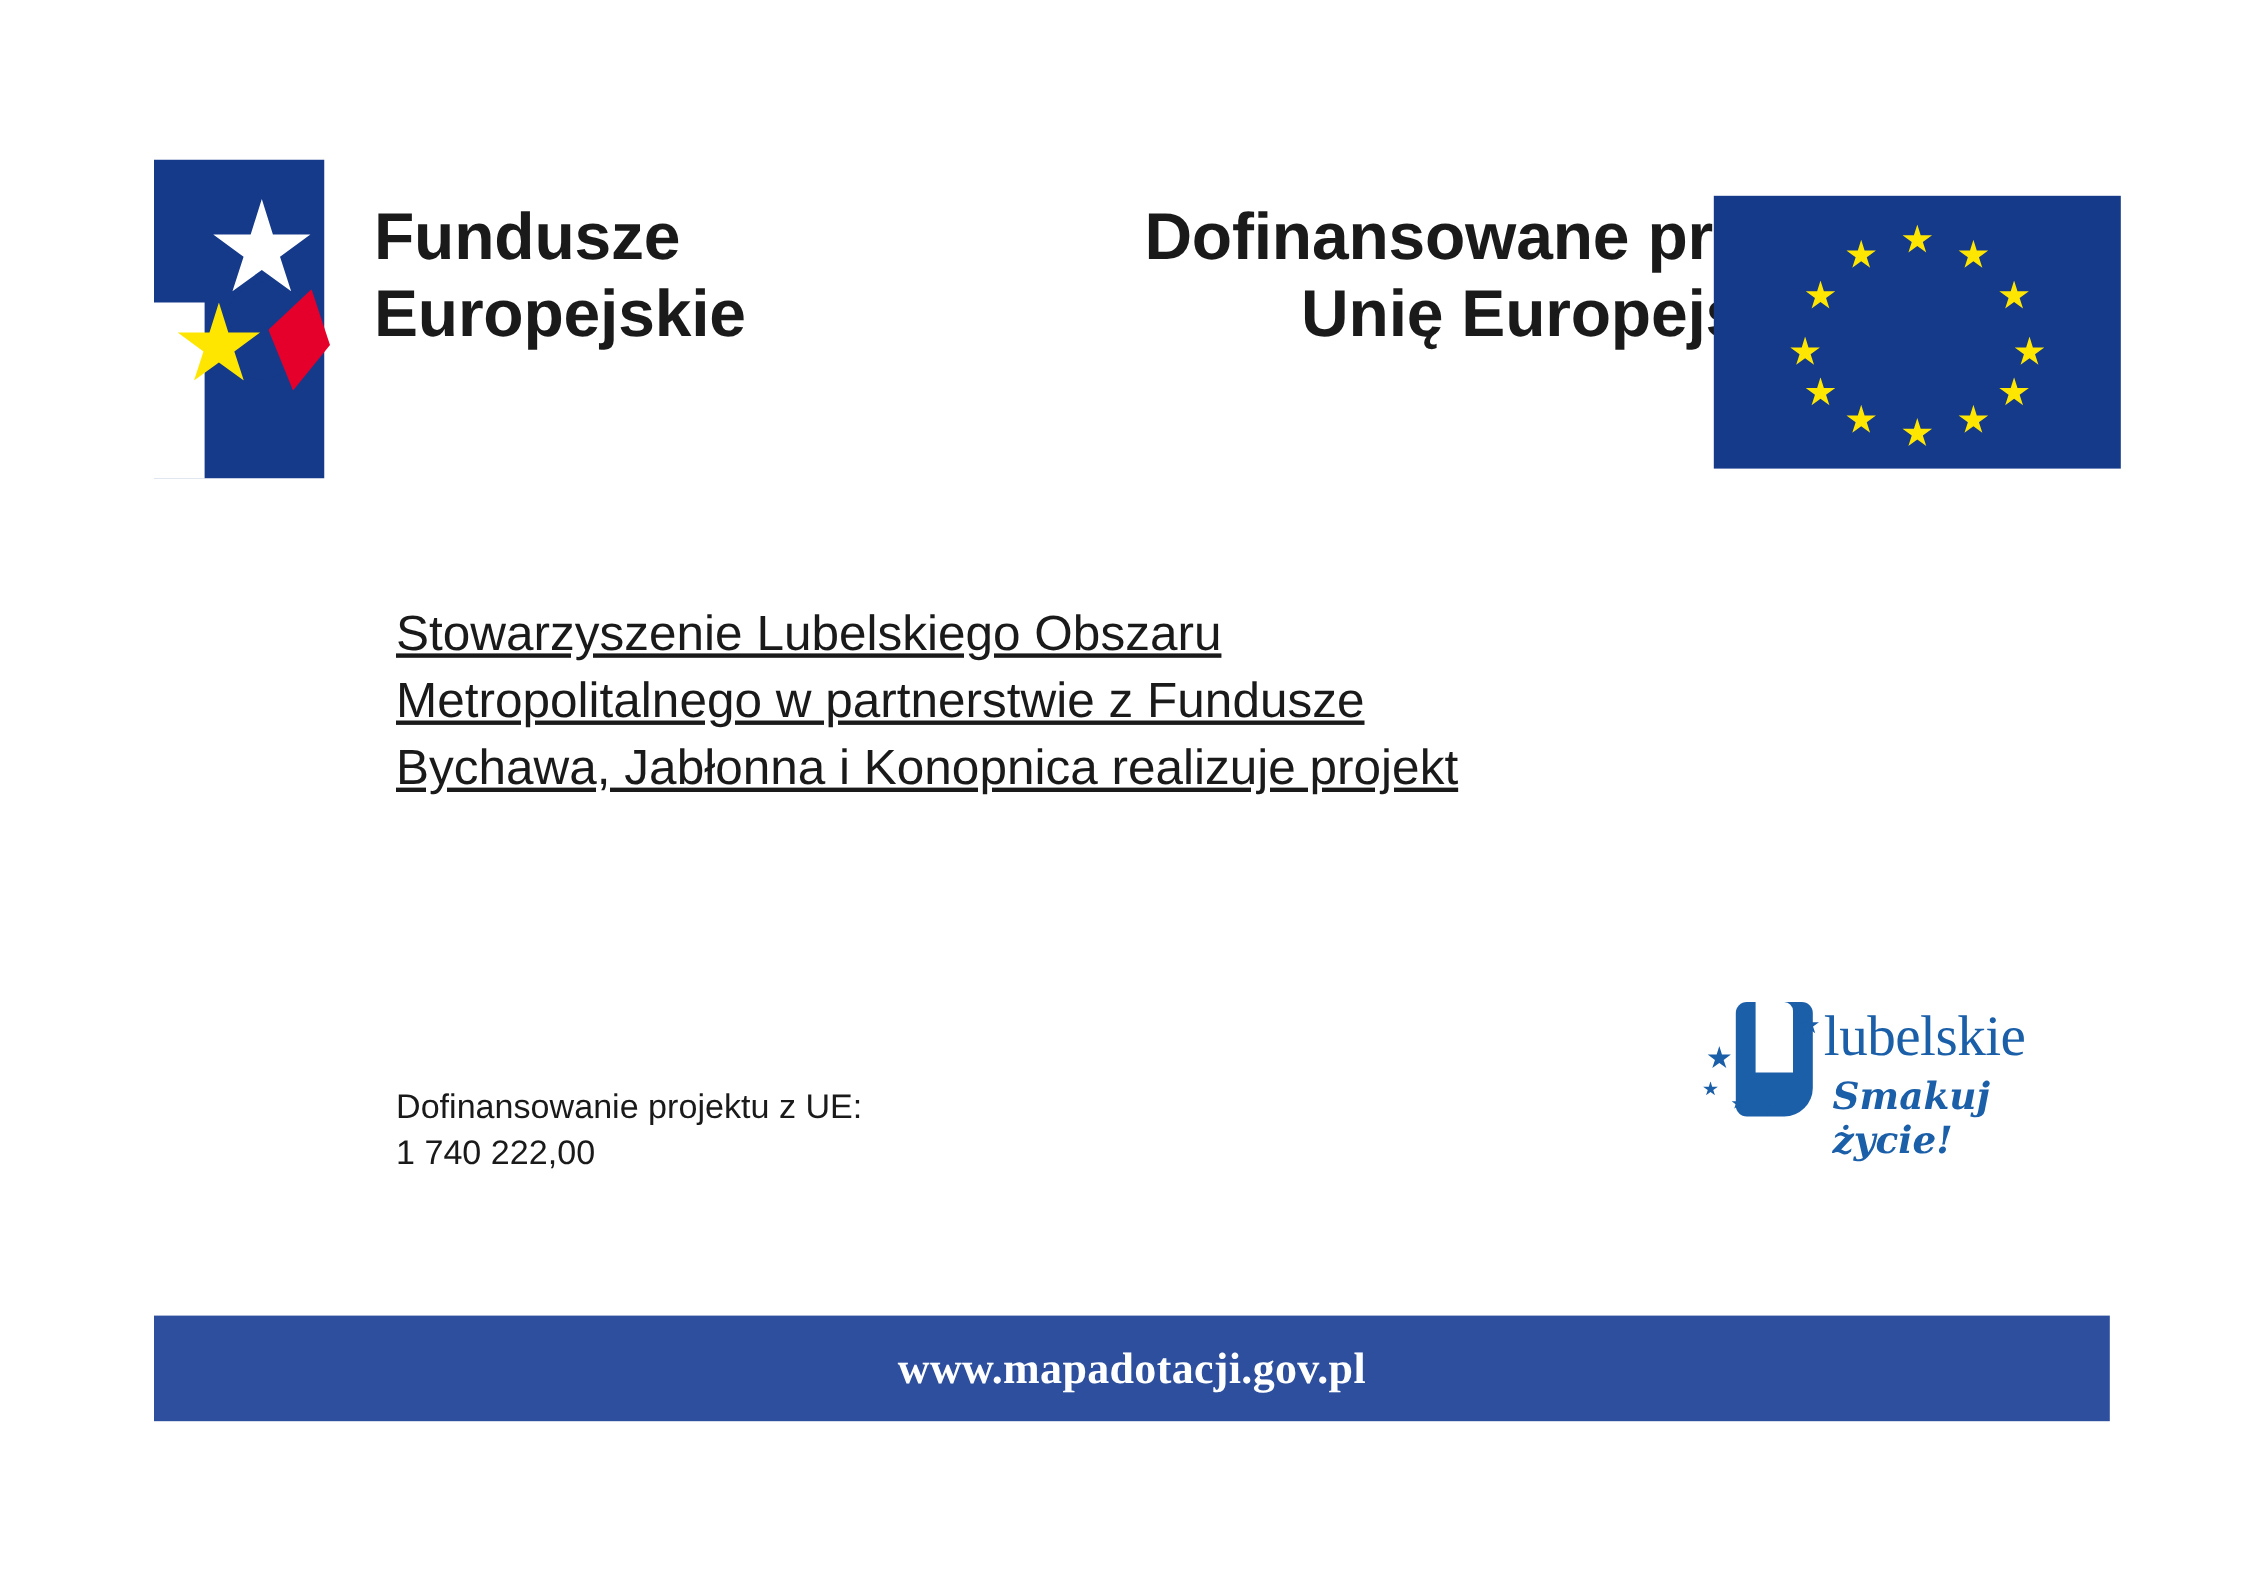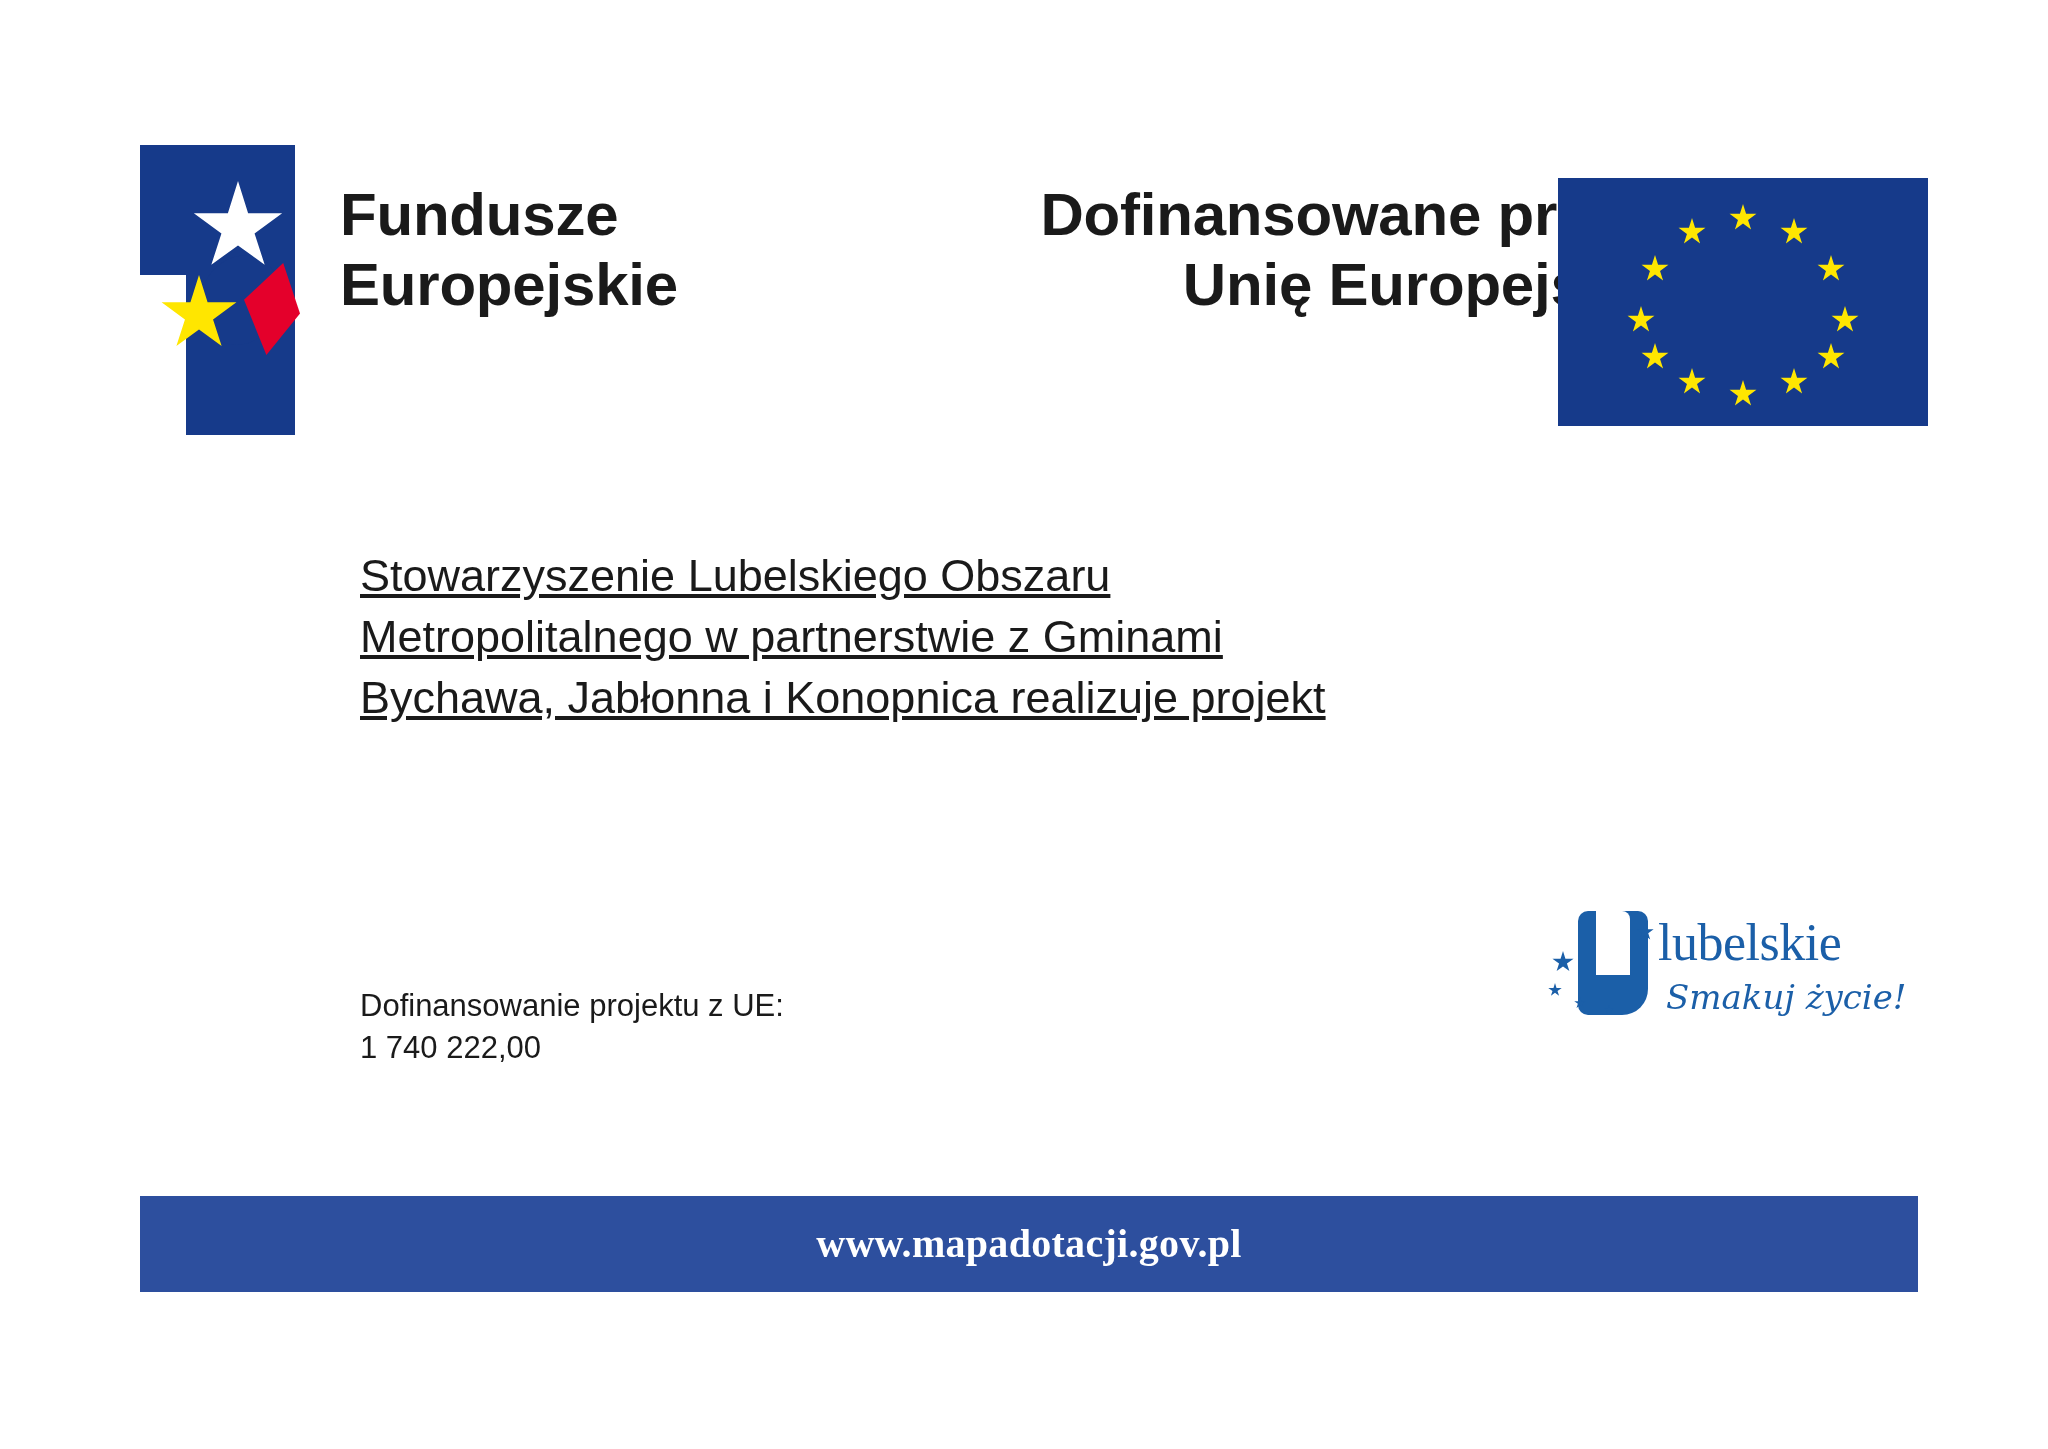--- a/index.html
+++ b/index.html
@@ -193,20 +193,21 @@
     font-family: Liberation Serif, serif;
   }
   .lub-slogan {
     position: absolute;
     left: 118px;
     top: 72px;
     font-size: 34px;
     color: #1b5fa8;
     font-style: italic;
     font-family: "DejaVu Serif", serif;
+    font-weight: bold;
   }
   .lub-ministar {
     position: absolute;
     background: #1b5fa8;
     clip-path: polygon(50% 0%, 61% 35%, 98% 35%, 68% 57%, 79% 91%, 50% 70%, 21% 91%, 32% 57%, 2% 35%, 39% 35%);
   }
 
   
   .footer-bar {
     position: absolute;
@@ -267,21 +268,21 @@
       <div class="eu-star" style="left:83px; top:165px;"></div>
       <div class="eu-star" style="left:259px; top:165px;"></div>
       <div class="eu-star" style="left:120px; top:190px;"></div>
       <div class="eu-star" style="left:222px; top:190px;"></div>
       <div class="eu-star" style="left:171px; top:202px;"></div>
     </div>
   </div>
 
   <div class="project-text">
     <div>Stowarzyszenie Lubelskiego Obszaru</div>
-    <div>Metropolitalnego w partnerstwie z Gminami</div>
+    <div>Metropolitalnego w partnerstwie z Fundusze</div>
     <div>Bychawa, Jabłonna i Konopnica realizuje projekt</div>
   </div>
 
   <div class="funding-text">
     <div>Dofinansowanie projektu z UE:</div>
     <div>1 740 222,00</div>
   </div>
 
   <div class="lubelskie">
     <div class="lub-l"></div>

